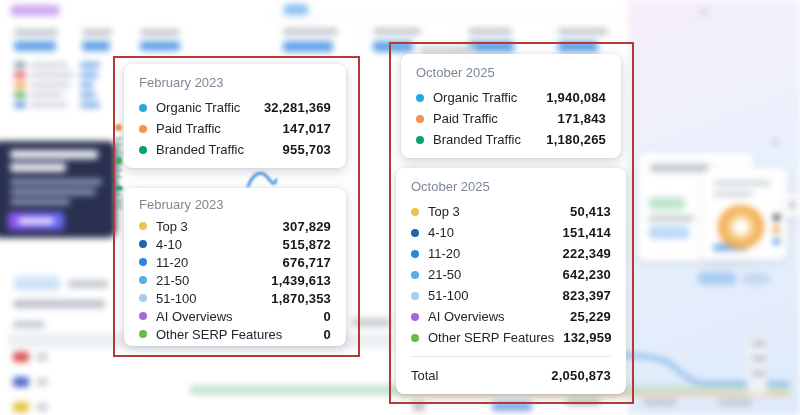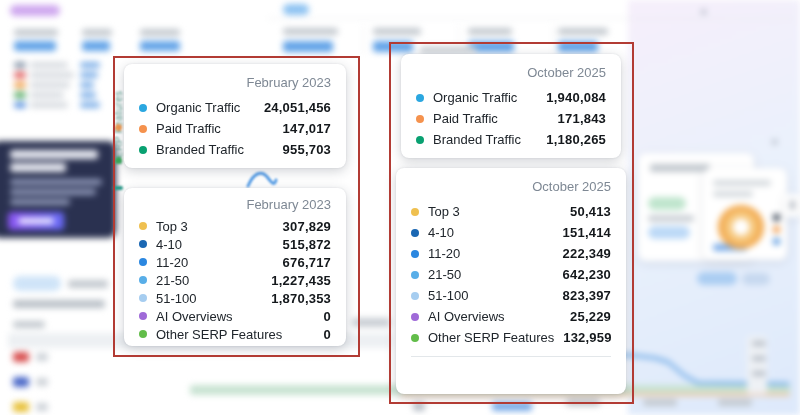--- a/index.html
+++ b/index.html
@@ -1,17 +1,17 @@
 <!DOCTYPE html>
 <html><head>
 <meta charset="utf-8">
 <style>
   html,body{margin:0;padding:0;background:#fff;}
   .stage{position:relative;width:800px;height:415px;overflow:hidden;background:#fff;
-         font-family:"Liberation Sans",sans-serif;text-align:right;}
+         font-family:"Liberation Sans",sans-serif;}
   
   .bg{position:absolute;inset:0;filter:blur(3px);}
   .bg-light{position:absolute;inset:0;filter:blur(1.1px);}
   .abs{position:absolute;}
   .bar{position:absolute;border-radius:3px;}
   .pill{position:absolute;border-radius:7px;}
   .dotbg{position:absolute;border-radius:50%;}
   .panel-right{position:absolute;left:628px;top:0;width:172px;height:415px;
     background:linear-gradient(160deg,#f6effb 0%,#eaf1fc 45%,#dde9fb 100%);}
   .card-bg{position:absolute;background:#fff;border-radius:8px;
@@ -163,21 +163,21 @@
     <div class="dotbg" style="left:608px;top:110px;width:7px;height:7px;background:#3aa0e8;"></div>
     <div class="dotbg" style="left:608px;top:121px;width:7px;height:7px;background:#2aa070;"></div>
     <div class="bar" style="left:606px;top:131px;width:9px;height:4px;background:#f0a050;"></div>
   </div>
 
   <div class="tt-card" style="left:124px;top:64px;width:222px;height:104px;">
     <div class="tt-title">February 2023</div>
     <div class="tt-row">
       <span class="tt-dot" style="background-color: rgb(43, 167, 224);"></span>
       <span class="tt-label">Organic Traffic</span>
-      <span class="tt-value">24,051,456</span>
+      <span class="tt-value">32,281,369</span>
     </div>
     <div class="tt-row">
       <span class="tt-dot" style="background-color: rgb(245, 146, 77);"></span>
       <span class="tt-label">Paid Traffic</span>
       <span class="tt-value">147,017</span>
     </div>
     <div class="tt-row">
       <span class="tt-dot" style="background-color: rgb(9, 161, 113);"></span>
       <span class="tt-label">Branded Traffic</span>
       <span class="tt-value">955,703</span>
@@ -197,21 +197,21 @@
       <span class="tt-value">515,872</span>
     </div>
     <div class="tt-row">
       <span class="tt-dot" style="background-color: rgb(43, 135, 224);"></span>
       <span class="tt-label">11-20</span>
       <span class="tt-value">676,717</span>
     </div>
     <div class="tt-row">
       <span class="tt-dot" style="background-color: rgb(88, 174, 232);"></span>
       <span class="tt-label">21-50</span>
-      <span class="tt-value">1,227,435</span>
+      <span class="tt-value">1,439,613</span>
     </div>
     <div class="tt-row">
       <span class="tt-dot" style="background-color: rgb(166, 205, 240);"></span>
       <span class="tt-label">51-100</span>
       <span class="tt-value">1,870,353</span>
     </div>
     <div class="tt-row">
       <span class="tt-dot" style="background-color: rgb(159, 106, 216);"></span>
       <span class="tt-label">AI Overviews</span>
       <span class="tt-value">0</span>
@@ -273,18 +273,22 @@
       <span class="tt-dot" style="background-color: rgb(159, 106, 216);"></span>
       <span class="tt-label">AI Overviews</span>
       <span class="tt-value">25,229</span>
     </div>
     <div class="tt-row">
       <span class="tt-dot" style="background-color: rgb(98, 189, 74);"></span>
       <span class="tt-label">Other SERP Features</span>
       <span class="tt-value">132,959</span>
     </div>
     <div class="tt-divider"></div>
+    <div class="tt-total">
+      <span class="tt-label">Total</span>
+      <span class="tt-value">2,050,873</span>
+    </div>
   </div>
 
   <div class="anno" style="left: 113px; top: 56px; width: 243px; height: 297px; border-color: rgb(178, 59, 52);"></div>
   <div class="anno" style="left: 389px; top: 42px; width: 241px; height: 358px; border-color: rgb(178, 59, 52);"></div>
 
 </div>
 
 </body></html>

